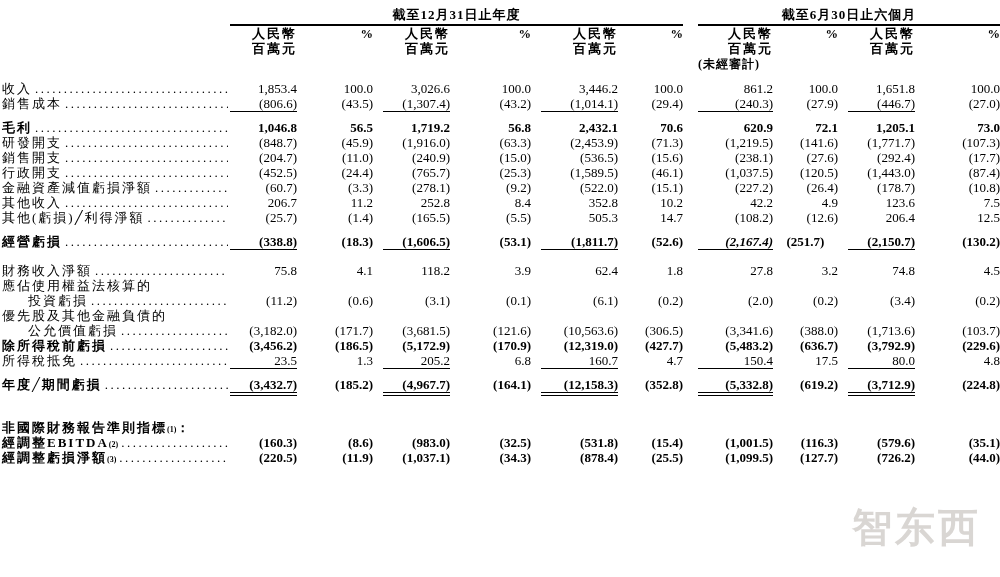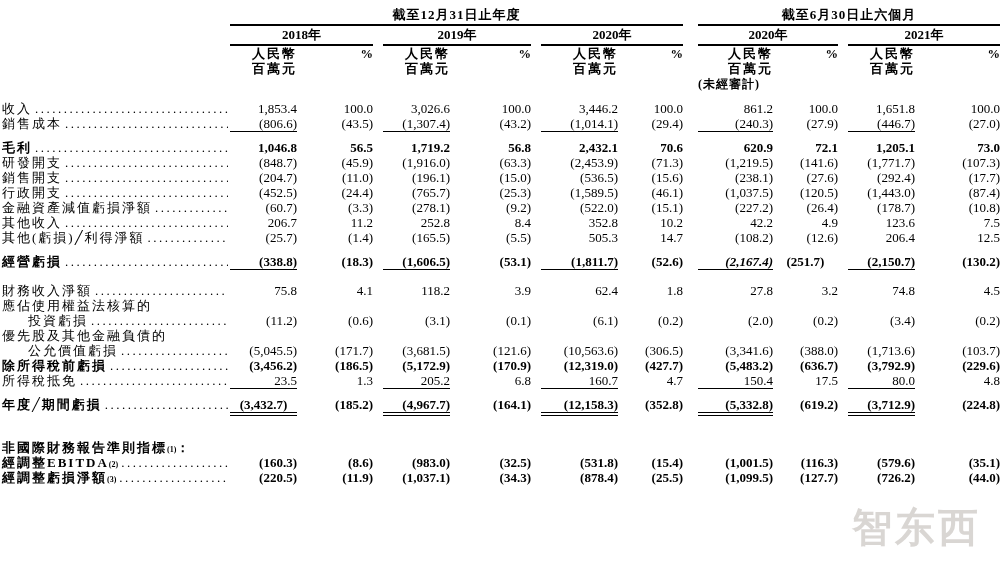--- a/index.html
+++ b/index.html
@@ -118,32 +118,20 @@
     </colgroup>
     <thead>
       <tr>
         <td></td>
         <td class="period" colspan="8">截至12月31日止年度</td>
         <td class="sp big"></td>
         <td class="period" colspan="5">截至6月30日止六個月</td>
       </tr>
       <tr>
         <td></td>
-        <td class="year" colspan="2">2018年</td>
-        <td class="sp"></td>
-        <td class="year" colspan="2">2019年</td>
-        <td class="sp"></td>
-        <td class="year" colspan="2">2020年</td>
-        <td class="sp big"></td>
-        <td class="year" colspan="2">2020年</td>
-        <td class="sp"></td>
-        <td class="year" colspan="2">2021年</td>
-      </tr>
-      <tr>
-        <td></td>
         <td class="unit-money"><span>人民幣</span><br><span>百萬元</span></td>
         <td class="unit-pct">%</td>
         <td class="sp"></td>
         <td class="unit-money"><span>人民幣</span><br><span>百萬元</span></td>
         <td class="unit-pct">%</td>
         <td class="sp"></td>
         <td class="unit-money"><span>人民幣</span><br><span>百萬元</span></td>
         <td class="unit-pct">%</td>
         <td class="sp big"></td>
         <td class="unit-money"><span>人民幣</span><br><span>百萬元</span></td>
@@ -257,21 +245,21 @@
         <tr>
           <td class="label">
             <div class="lblwrap">
               <span class="lbl">銷售開支</span>
               <span class="dots">..........................................................................................</span>
             </div>
           </td>
           <td class="num money">(204.7)</td>
           <td class="num pct">(11.0)</td>
           <td class="sp"></td>
-          <td class="num money">(196.1)</td>
+          <td class="num money">(240.9)</td>
           <td class="num pct">(15.0)</td>
           <td class="sp"></td>
           <td class="num money">(536.5)</td>
           <td class="num pct">(15.6)</td>
           <td class="sp big"></td>
           <td class="num money">(238.1)</td>
           <td class="num pct">(27.6)</td>
           <td class="sp"></td>
           <td class="num money">(292.4)</td>
           <td class="num pct">(17.7)</td>
@@ -472,21 +460,21 @@
           <td class="num money"></td>
           <td class="num pct"></td>
         </tr>
         <tr>
           <td class="label indent">
             <div class="lblwrap">
               <span class="lbl">公允價值虧損</span>
               <span class="dots">..........................................................................................</span>
             </div>
           </td>
-          <td class="num money">(5,045.5)</td>
+          <td class="num money">(3,182.0)</td>
           <td class="num pct">(171.7)</td>
           <td class="sp"></td>
           <td class="num money">(3,681.5)</td>
           <td class="num pct">(121.6)</td>
           <td class="sp"></td>
           <td class="num money">(10,563.6)</td>
           <td class="num pct">(306.5)</td>
           <td class="sp big"></td>
           <td class="num money">(3,341.6)</td>
           <td class="num pct">(388.0)</td>
@@ -538,21 +526,21 @@
           <td class="num money rule-single">80.0</td>
           <td class="num pct">4.8</td>
         </tr>
         <tr class="bold">
           <td class="label" style="padding-top: 8px;">
             <div class="lblwrap">
               <span class="lbl">年度╱期間虧損</span>
               <span class="dots">..........................................................................................</span>
             </div>
           </td>
-          <td class="num money rule-double" style="padding-top: 8px; text-align: center;">(3,432.7)</td>
+          <td class="num money rule-double" style="padding-top: 8px;">(3,432.7)</td>
           <td class="num pct" style="padding-top: 8px;">(185.2)</td>
           <td class="sp" style="padding-top: 8px;"></td>
           <td class="num money rule-double" style="padding-top: 8px;">(4,967.7)</td>
           <td class="num pct" style="padding-top: 8px;">(164.1)</td>
           <td class="sp" style="padding-top: 8px;"></td>
           <td class="num money rule-double" style="padding-top: 8px;">(12,158.3)</td>
           <td class="num pct" style="padding-top: 8px;">(352.8)</td>
           <td class="sp big" style="padding-top: 8px;"></td>
           <td class="num money rule-double" style="padding-top: 4px;">(5,332.8)</td>
           <td class="num pct" style="padding-top: 8px;">(619.2)</td>

